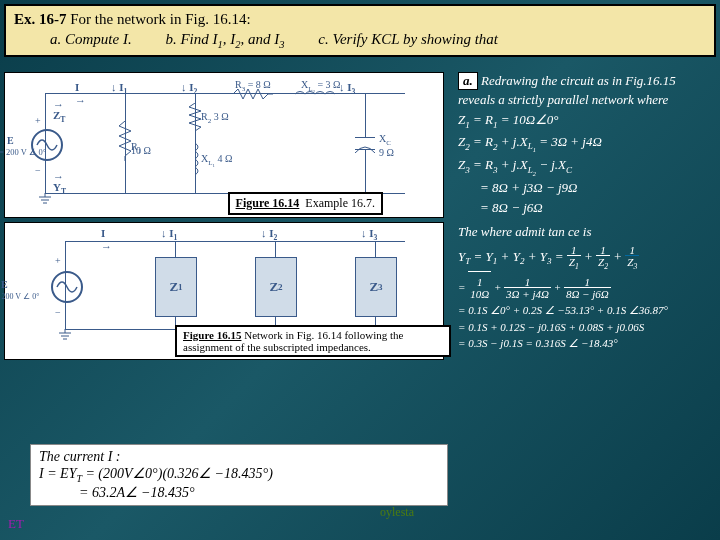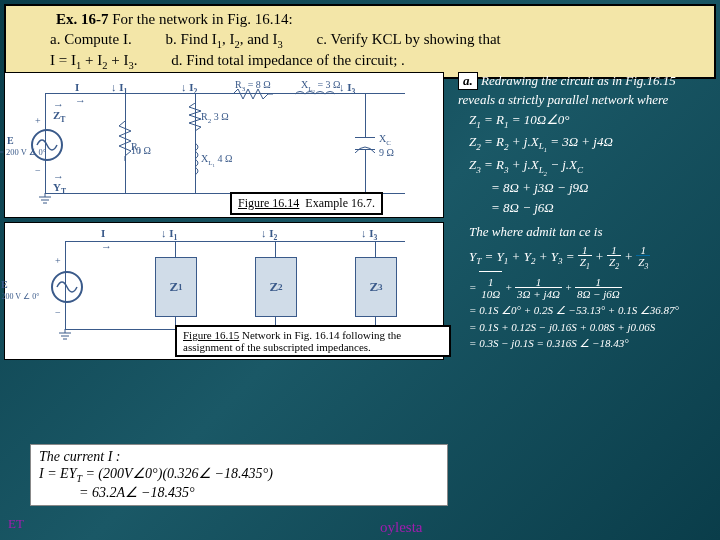--- a/index.html
+++ b/index.html
@@ -13,42 +13,42 @@
     overflow: hidden;
   }
   .problem-box {
     background: #f3e6a8;
     border: 2px solid #000;
     margin: 4px 4px 2px 4px;
     padding: 4px 8px;
     font-size: 15px;
     line-height: 1.3;
   }
-  .problem-box .ex { font-weight: bold; margin-left: 42px; }
+  .problem-box .ex { font-weight: bold; }
   .left-col {
     position: absolute;
     left: 4px;
     top: 72px;
     width: 440px;
   }
   .circuit-box {
     background: #fff;
     border: 1px solid #000;
     height: 144px;
     position: relative;
     font-size: 11px;
   }
   .fig-caption {
     background: #fff;
     border: 2px solid #000;
     font-size: 12px;
     padding: 2px 6px;
     display: inline-block;
   }
-  .fig-caption .figlabel { font-weight: normal; text-decoration: underline; }
+  .fig-caption .figlabel { font-weight: bold; text-decoration: underline; }
   .cap1 { position: absolute; bottom: 2px; right: 60px; }
   .circuit-box2 {
     background: #fff;
     border: 1px solid #000;
     height: 136px;
     margin-top: 4px;
     position: relative;
     font-size: 11px;
   }
   .cap2 { position: absolute; bottom: 2px; left: 170px; width: 260px; font-size: 11px; line-height: 1.1; }
@@ -66,35 +66,35 @@
   .right-col {
     position: absolute;
     right: 6px;
     top: 72px;
     width: 256px;
     color: #fff;
     font-size: 13px;
     font-style: italic;
   }
   .right-col .label-a { font-style: italic; font-weight: bold; background: #fff; color: #000; padding: 0 4px; border: 1px solid #000; display: inline-block; margin-bottom: 2px;}
-  .right-col .eq { margin: 4px 11px; font-family: 'Times New Roman', serif; font-style: italic; }
+  .right-col .eq { margin: 4px 0; font-family: 'Times New Roman', serif; font-style: italic; }
   .right-col .small { font-size: 11px; }
   .footer-et {
     position: absolute;
     left: 8px;
     bottom: 8px;
     color: #a21caf;
     font-size: 13px;
   }
   .footer-name {
     position: absolute;
     left: 380px;
-    bottom: 4px;
-    color: #a21caf;
-    font-size: 15px;
+    bottom: 20px;
+    color: #4d7c0f;
+    font-size: 12px;
   }
   
   .wire { position: absolute; background: #3a5a8a; }
   .comp-label { position: absolute; font-size: 10px; color: #3a5a8a; }
   .zbox {
     position: absolute;
     width: 40px; height: 58px;
     background: #d0dce8;
     border: 1px solid #3a5a8a;
     display: flex; align-items: center; justify-content: center;
@@ -110,35 +110,29 @@
   sub { font-size: 0.7em; }
 </style>
 </head>
 <body>
 
 <div class="problem-box">
   <div>
     <span class="ex">Ex. 16-7</span>
     <span>For the network in Fig. 16.14:</span>
   </div>
-  <div style="padding-left: 36px;">
+  <div style="padding-left: 36px; font-style: italic;">
     <span>a.</span>
     <span>Compute I.</span>
     &nbsp;&nbsp;&nbsp;&nbsp;&nbsp;&nbsp;&nbsp;
     <span>b.</span>
     <span>Find I</span><sub>1</sub><span>, I</span><sub>2</sub><span>, and I</span><sub>3</sub>
     &nbsp;&nbsp;&nbsp;&nbsp;&nbsp;&nbsp;&nbsp;
     <span>c.</span>
     <span>Verify KCL by showing that</span>
-  </div>
-  <div style="padding-left: 36px;">
-    <span>I = I</span><sub>1</sub><span> + I</span><sub>2</sub><span> + I</span><sub>3</sub><span>.</span>
-    &nbsp;&nbsp;&nbsp;&nbsp;&nbsp;&nbsp;&nbsp;
-    <span>d.</span>
-    <span>Find total impedance of the circuit; .</span>
   </div>
 </div>
 
 <div class="left-col">
 
   <div class="circuit-box">
 
     <div class="wire" style="left:40px; top:20px; width:360px; height:1px;"></div>
 
     <div class="wire" style="left:40px; top:120px; width:360px; height:1px;"></div>

